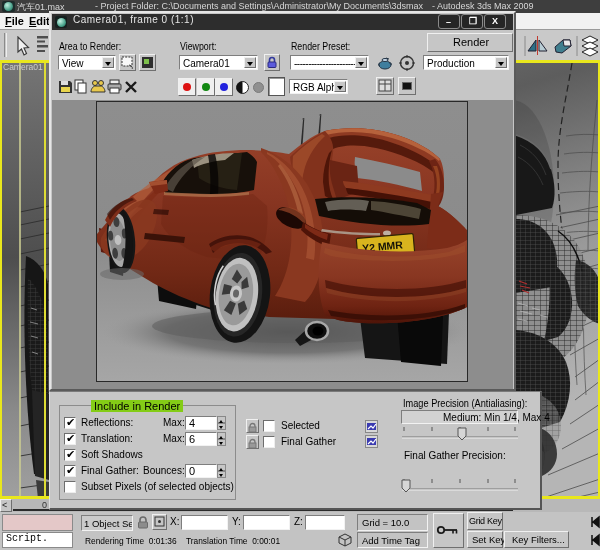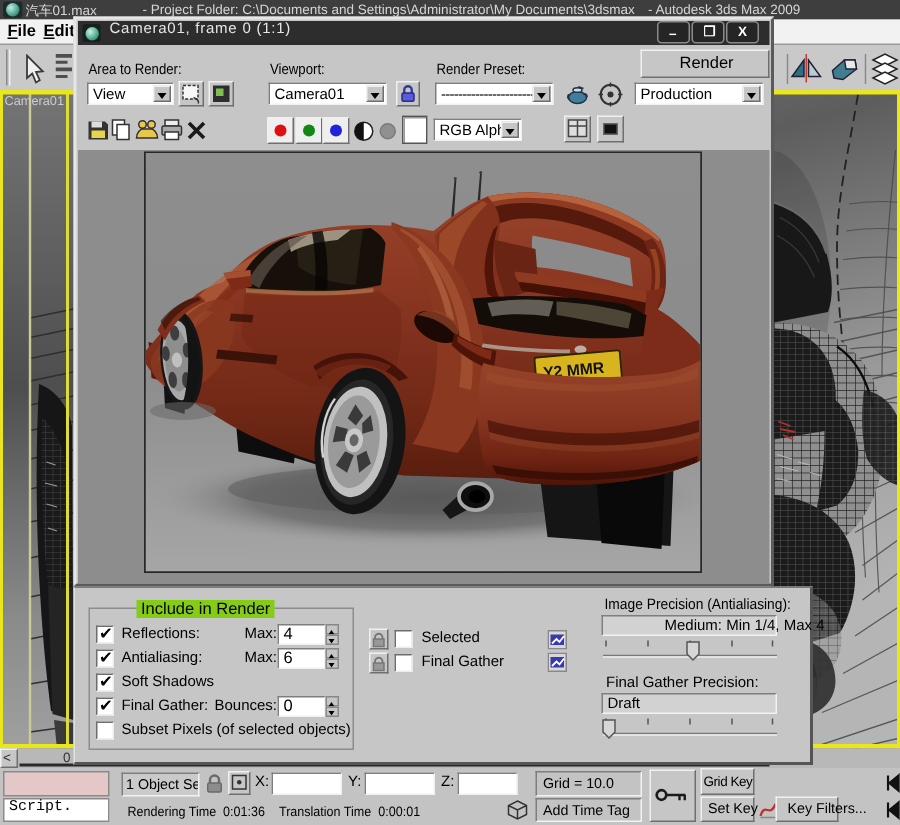--- a/index.html
+++ b/index.html
@@ -258,21 +258,21 @@
   <div class="abs raised" style="left:467px;top:0px;width:36px;height:18px;">
       <span style="font-size:9px;position:absolute;left:1px;top:3px;white-space:nowrap;letter-spacing:-0.3px;">Grid Key</span>
     </div>
   <div class="abs raised" style="left:467px;top:19px;width:36px;height:17px;">
       <span style="font-size:9.5px;position:absolute;left:4px;top:2px;white-space:nowrap;">Set Key</span>
     </div>
   <svg class="abs" style="left:505px;top:20px;" width="17" height="16" viewBox="0 0 17 16">
       <path d="M2 12 C5 2 8 14 12 4" stroke="#c03030" stroke-width="1.5" fill="none"></path>
       <path d="M2 13 h12" stroke="#888" stroke-width="1"></path>
     </svg>
-  <div class="abs raised" style="left:517px;top:19px;width:42px;height:17px;padding-left:16px;">
+  <div class="abs raised" style="left:504px;top:19px;width:65px;height:17px;padding-left:16px;">
       <span style="font-size:9.5px;position:absolute;left:7px;top:2px;white-space:nowrap;">Key Filters...</span>
     </div>
   <svg class="abs" style="left:591px;top:3px;" width="9" height="33" viewBox="0 0 9 33">
     <path d="M1 2 V12 M8 2 L2 7 L8 12 Z" stroke="#111" fill="#111" stroke-width="1.5"></path>
     <path d="M1 20 V30 M8 20 L2 25 L8 30 Z" stroke="#111" fill="#111" stroke-width="1.5"></path>
   </svg>
 </div>
 
 <div class="abs" style="left:49px;top:391px;width:493px;height:119px;background:#c6c6c6;border-top:1px solid #7a7a7a;border-right:2px solid #555;border-bottom:2px solid #555;border-left:1px solid #e0e0e0;">
 
@@ -283,21 +283,21 @@
     <span class="abs lbl" style="left:31px;top:25px;">Reflections:</span>
   <span class="abs lbl" style="left:113px;top:25px;">Max:</span>
   <div class="spin" style="left:135px;top:24px;width:32px;height:14px;">
       <span class="v">4</span>
     </div>
   <div class="sbtns" style="left:167px;top:24px;height:14px;">
       <span class="u"></span>
       <span class="d"></span>
     </div>
   <div class="cb chk" style="left:14px;top:41px;"></div>
-    <span class="abs lbl" style="left:31px;top:41px;">Antialiasing:</span>
+    <span class="abs lbl" style="left:31px;top:41px;">Translation:</span>
   <span class="abs lbl" style="left:113px;top:41px;">Max:</span>
   <div class="spin" style="left:135px;top:40px;width:32px;height:14px;">
       <span class="v">6</span>
     </div>
   <div class="sbtns" style="left:167px;top:40px;height:14px;">
       <span class="u"></span>
       <span class="d"></span>
     </div>
   <div class="cb chk" style="left:14px;top:57px;"></div>
     <span class="abs lbl" style="left:31px;top:57px;">Soft Shadows</span>
@@ -347,23 +347,20 @@
         <line x1="31" y1="1" x2="31" y2="5"></line>
         <line x1="59" y1="1" x2="59" y2="5"></line>
         <line x1="87" y1="1" x2="87" y2="5"></line>
         <line x1="114" y1="1" x2="114" y2="5"></line>
       </g>
     <line x1="1" y1="11" x2="117" y2="11" stroke="#777"></line>
     <line x1="1" y1="12" x2="117" y2="12" stroke="#eee"></line>
     <path d="M57 3 h8 v8 l-4 4 l-4 -4 Z" fill="#d6d6d6" stroke="#555" transform="translate(0,-1)"></path>
   </svg>
   <span class="abs lbl" style="left:354px;top:58px;">Final Gather Precision:</span>
-  <div class="abs sunken" style="left:351px;top:70px;width:117px;height:14px;background:#d2d2d2;">
-      <span style="font-size:10px;position:absolute;left:3px;top:1px;">Draft</span>
-    </div>
   <svg class="abs" style="left:351px;top:86px;" width="118" height="18" viewBox="0 0 118 18">
     <g stroke="#555">
         <line x1="3" y1="1" x2="3" y2="5"></line>
         <line x1="31" y1="1" x2="31" y2="5"></line>
         <line x1="59" y1="1" x2="59" y2="5"></line>
         <line x1="87" y1="1" x2="87" y2="5"></line>
         <line x1="114" y1="1" x2="114" y2="5"></line>
       </g>
     <line x1="1" y1="11" x2="117" y2="11" stroke="#777"></line>
     <line x1="1" y1="12" x2="117" y2="12" stroke="#eee"></line>

